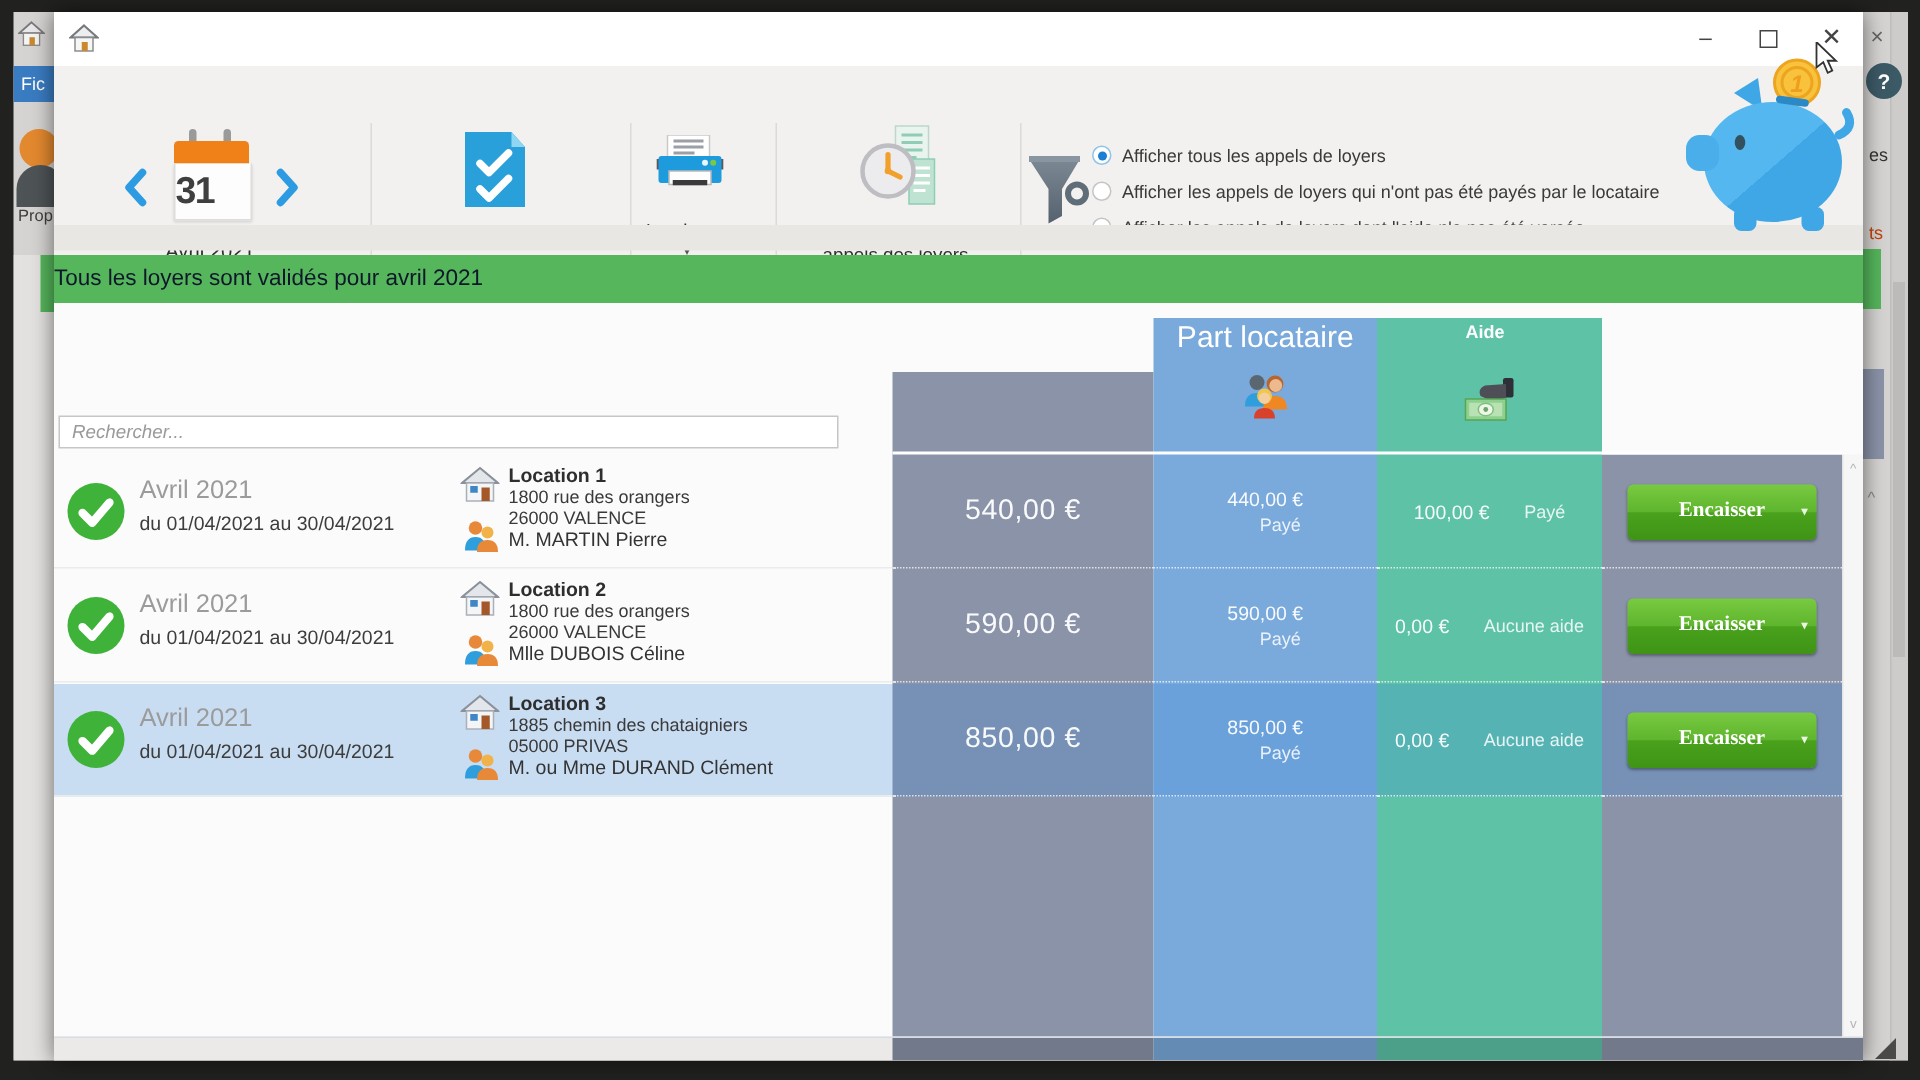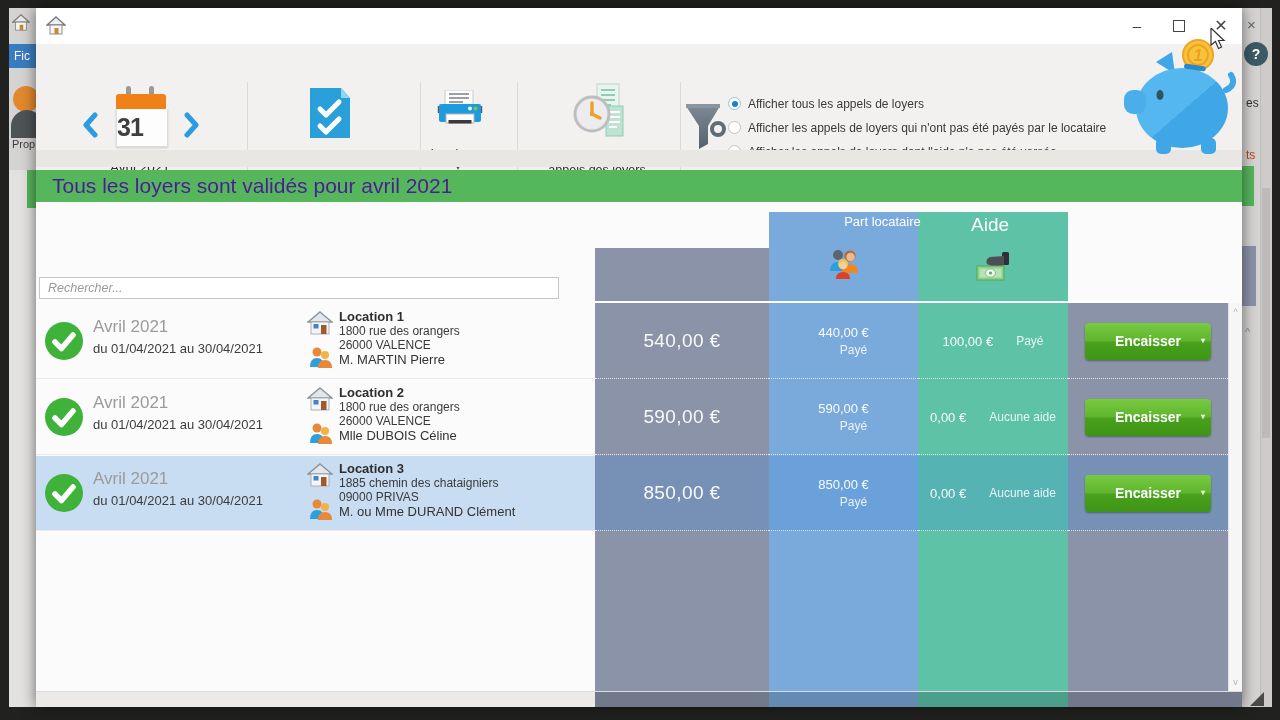--- a/index.html
+++ b/index.html
@@ -57,33 +57,33 @@
   .ribico{cursor:pointer;}
   .riblab{font-size:12.5px;color:#2f2f2f;text-align:center;white-space:nowrap;}
 
   
   .radio{width:13px;height:13px;border-radius:50%;background:#fff;border:1px solid #c4c4c4;box-sizing:border-box;cursor:pointer;}
   .radio.on{border-color:#8fc3e8;}
   .radio.on::after{content:'';position:absolute;left:2.5px;top:2.5px;width:6px;height:6px;border-radius:50%;background:#1b7fd4;}
   .rlab{font-size:12px;color:#3a3a3a;white-space:nowrap;}
 
   
-  .banner{left:0;top:162px;width:1206px;height:32px;background:#55b65c;color:#4c1d95;font-size:21px;line-height:32px;padding-left:16px;box-sizing:border-box;}
+  .banner{left:0;top:162px;width:1206px;height:32px;background:#55b65c;color:#0f172a;font-size:15px;line-height:32px;padding-left:0;box-sizing:border-box;}
 
   
   .content{left:0;top:194px;width:1206px;height:489px;background:#fbfbfb;}
   .search{left:3px;top:269px;width:520px;height:22px;border:1px solid #c6c6c6;background:#fff;font-style:italic;font-size:12.5px;color:#555;padding:0 8px;box-sizing:border-box;font-family:inherit;}
   .search::placeholder{color:#9a9a9a;}
   .colM{left:559px;top:240px;width:174px;height:443px;background:#8b93a8;}
   .colP{left:733px;top:204px;width:149px;height:479px;background:#7aa9dc;}
   .colA{left:882px;top:204px;width:150px;height:479px;background:#5dc2a6;}
   .colB{left:1032px;top:295px;width:160px;height:388px;background:#8b93a8;}
   .hMont{left:559px;top:240px;width:174px;height:54px;color:#fff;font-size:15px;text-align:center;line-height:54px;}
-  .hPart{left:733px;top:206px;width:149px;color:#fff;font-size:13px;text-align:center;padding-left:39px;}
-  .hAide{left:882px;top:206px;width:144px;color:#fff;font-size:19px;text-align:center;}
+  .hPart{left:733px;top:206px;width:149px;color:#fff;font-size:20px;text-align:center;}
+  .hAide{left:882px;top:206px;width:144px;color:#fff;font-size:12px;text-align:center;font-weight:bold;}
   .hline{left:559px;top:293px;width:633px;height:2px;background:#fff;}
   .famico{left:789px;top:240px;}
   .monico{left:939px;top:244px;}
 
   .t-row{position:absolute;left:0;width:1192px;height:75px;display:flex;cursor:pointer;}
   .r0{top:296px;} .r1{top:372px;} .r2{top:448px;}
   .t-row.sel::before{content:'';position:absolute;inset:0;background:rgba(70,140,220,.28);z-index:0;}
   .cell{position:relative;z-index:1;box-sizing:border-box;}
   .cl{width:559px;border-bottom:1px solid #ebebeb;}
   .cm{width:174px;display:flex;align-items:center;justify-content:center;border-bottom:1px dotted rgba(255,255,255,.75);}
@@ -98,21 +98,21 @@
   .p1{font-size:17px;color:#9b9b9b;margin-bottom:4px;}
   .p2{font-size:13px;color:#3d3d3d;}
   .house{position:absolute;left:271px;top:7px;}
   .loc{position:absolute;left:303px;top:5px;}
   .l1{font-size:13px;font-weight:bold;color:#2e2e2e;line-height:15px;}
   .l2{font-size:12px;color:#3a3a3a;line-height:14px;}
   .ppl{position:absolute;left:272px;top:43px;}
   .ten{position:absolute;left:303px;top:48px;font-size:13px;color:#333;}
   .enc{position:relative;width:126px;height:37px;border:none;border-radius:4px;cursor:pointer;
        background:linear-gradient(to bottom,#78ca40 0%,#5fb52e 49%,#49a11c 51%,#3f9416 100%);
-       box-shadow:0 1px 2px rgba(0,0,0,.35);color:#fff;font-weight:bold;font-size:14px;font-family:Liberation Sans, sans-serif;}
+       box-shadow:0 1px 2px rgba(0,0,0,.35);color:#fff;font-weight:bold;font-size:14px;font-family:Liberation Serif, serif;}
   .enc .car{position:absolute;right:6px;top:13px;font-size:8px;color:#eaf6e2;}
 
   .vscroll{left:1192px;top:295px;width:14px;height:388px;background:#f6f6f6;border-left:1px solid #e5e5e5;box-sizing:border-box;}
   .vscroll span{position:absolute;left:0;width:13px;text-align:center;font-size:9px;color:#b5b5b5;}
   .botline{left:0;top:683px;width:1206px;height:1px;background:#d8dde4;}
   .botstrip{left:0;top:684px;width:1206px;height:15px;background:#eceae9;overflow:hidden;}
   .botstrip div{position:absolute;top:0;height:15px;filter:brightness(.82);}
 
   .pig{left:1086px;top:30px;z-index:5;}
 </style>
@@ -418,21 +418,21 @@
           </div>
         <svg class="house" width="26" height="24" viewBox="0 0 26 24">
           <polygon points="13,1 25,11 1,11" fill="#e3e6ea" stroke="#8a919a" stroke-width="1.4"></polygon>
           <rect x="4" y="11" width="18" height="12" fill="#f4f5f6" stroke="#aab0b8"></rect>
           <rect x="6.5" y="13" width="5" height="4.5" fill="#3f86c6"></rect>
           <rect x="14" y="14" width="5.5" height="9" fill="#a4582a"></rect>
         </svg>
         <div class="loc">
             <div class="l1">Location 3</div>
           <div class="l2">1885 chemin des chataigniers</div>
-          <div class="l2">09000 PRIVAS</div>
+          <div class="l2">05000 PRIVAS</div>
           </div>
         <svg class="ppl" width="24" height="22" viewBox="0 0 24 22">
           <circle cx="9" cy="5" r="4.5" fill="#e8893a"></circle>
             <path d="M2,20 q0,-9 7,-9 q7,0 7,9 z" fill="#2e9fdc"></path>
           <circle cx="17" cy="8" r="4" fill="#f2b24a"></circle>
             <path d="M10,21 q0,-8 7,-8 q7,0 7,8 z" fill="#e8893a"></path>
         </svg>
         <div class="ten">M. ou Mme DURAND Clément</div>
       </div>
       <div class="cell cm">

